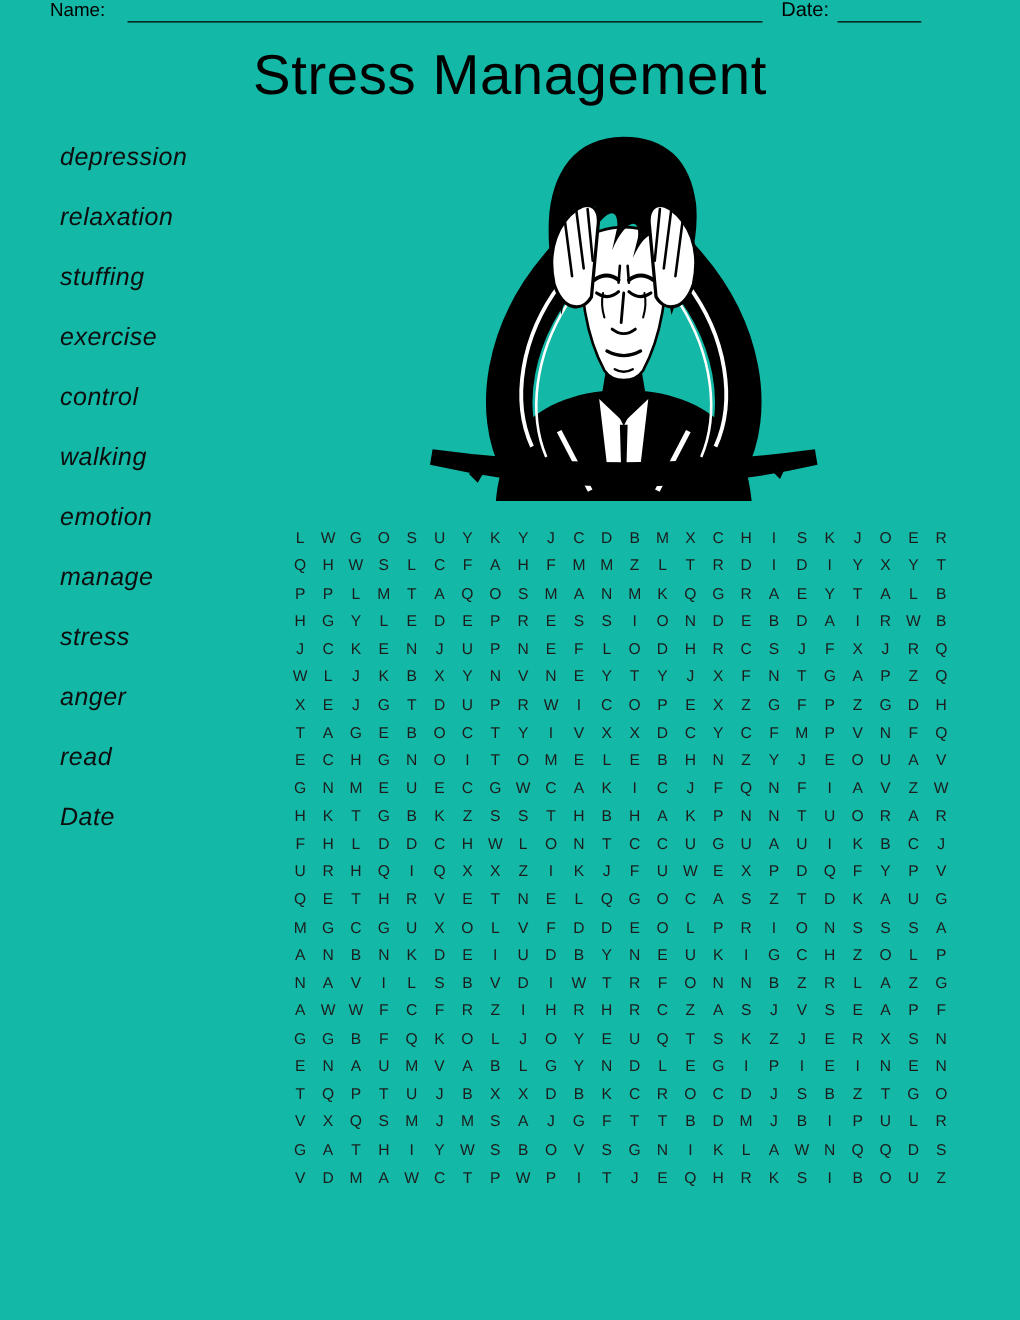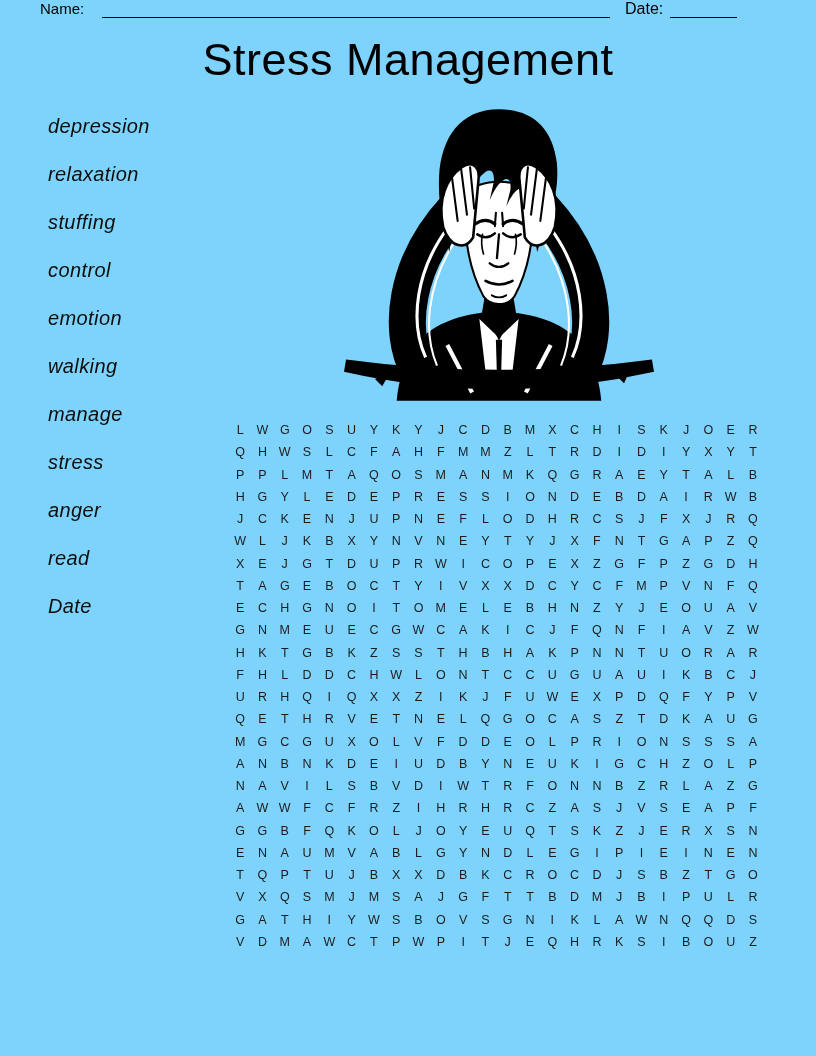--- a/index.html
+++ b/index.html
@@ -1,17 +1,17 @@
 <!DOCTYPE html>
 <html><head>
 <meta charset="utf-8">
 <style>
   html,body{margin:0;padding:0;background:#fff;}
   .page{
-    position:relative; width:816px; height:1056px; background:#7dd3fc;
+    position:relative; width:816px; height:1056px; background:#14b8a6;
     font-family:"Liberation Sans", sans-serif; overflow:hidden; color:#000;
   }
   
   .name-label{position:absolute; left:40px; top:1px; font-size:15px; line-height:16px;}
   .name-line{position:absolute; left:102px; top:0; width:508px; height:17px; border-bottom:1.7px solid #000;}
   .date-label{position:absolute; left:625px; top:1px; font-size:16px; line-height:16px;}
   .date-line{position:absolute; left:670px; top:0; width:67px; height:17px; border-bottom:1.7px solid #000;}
   
   .title{
     position:absolute; left:0; top:34px; width:816px; text-align:center;
@@ -39,23 +39,24 @@
   <span class="name-line"></span>
   <span class="date-label">Date:</span>
   <span class="date-line"></span>
 
   <div class="title">Stress Management</div>
 
   <div class="word-list">
       <div class="word">depression</div>
       <div class="word">relaxation</div>
       <div class="word">stuffing</div>
+      <div class="word">exercise</div>
       <div class="word">control</div>
+      <div class="word">walking</div>
       <div class="word">emotion</div>
-      <div class="word">walking</div>
       <div class="word">manage</div>
       <div class="word">stress</div>
       <div class="word">anger</div>
       <div class="word">read</div>
       <div class="word">Date</div>
     </div>
 
   <svg class="illustration" viewBox="0 0 300 300" xmlns="http://www.w3.org/2000/svg" aria-hidden="true">
 
     <path d="M72,262 C52,225 58,160 108,106" stroke="#000" stroke-width="36" stroke-linecap="round" fill="none"></path>

